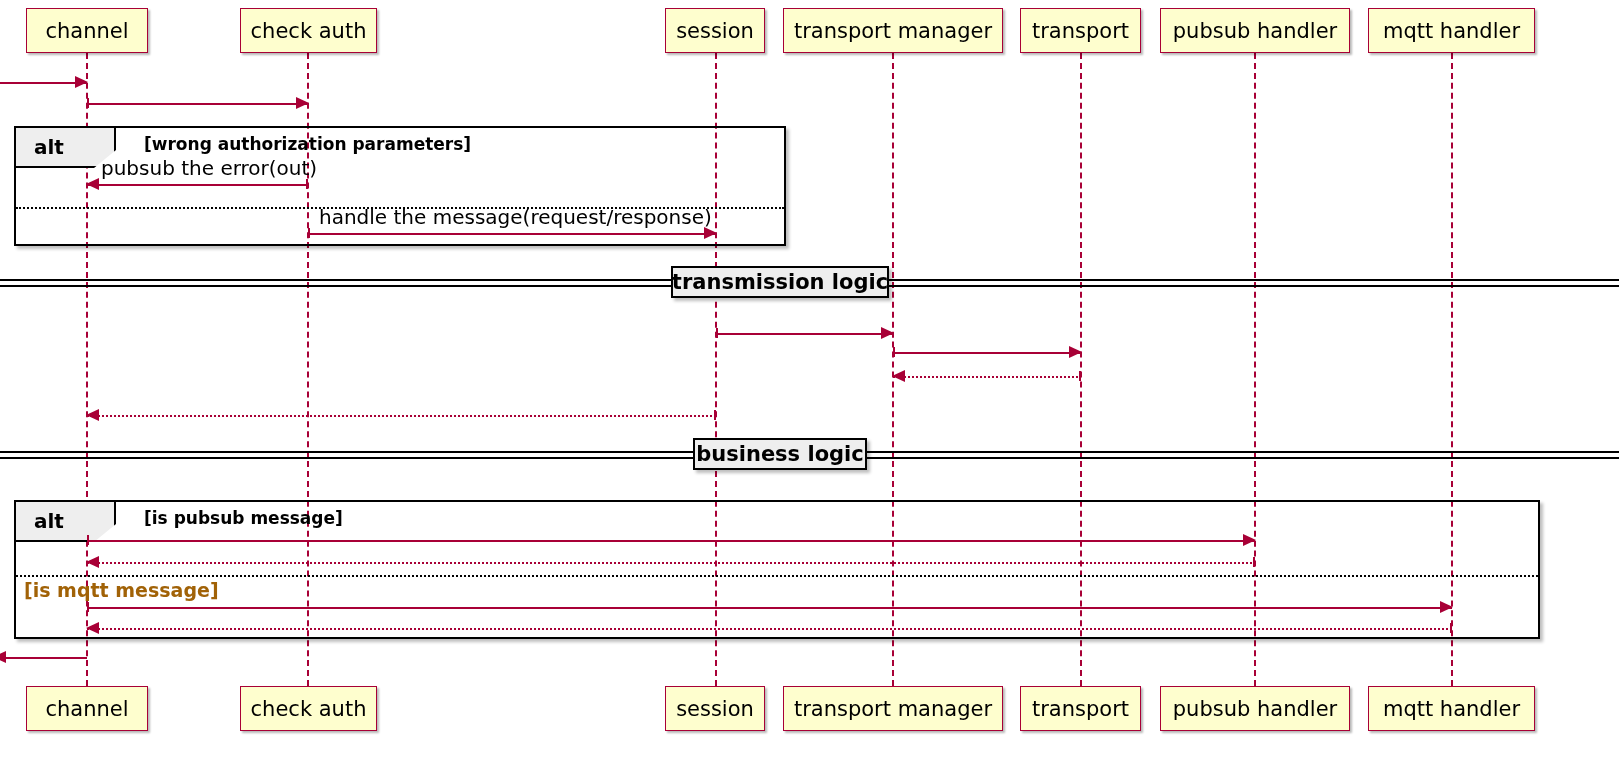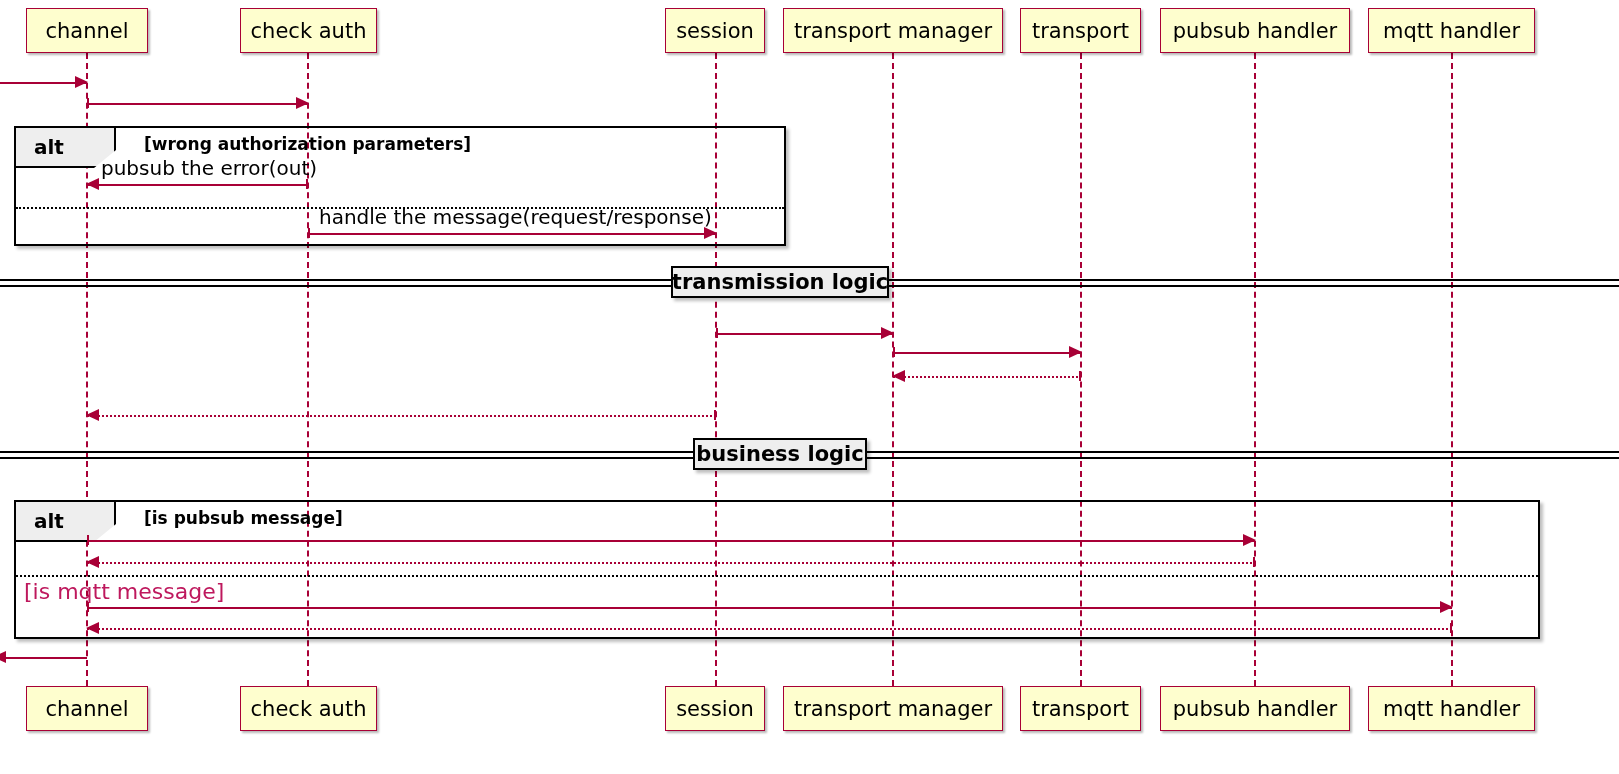--- a/index.html
+++ b/index.html
@@ -84,21 +84,21 @@
     position:absolute;
     font-size:17px;font-weight:bold;color:#000000;
     white-space:nowrap;
   }
   .group-else-line{
     position:absolute;height:0;left:0;right:0;
     border-top:2px dotted #000000;
   }
   .group-else-label{
     position:absolute;
-    font-size:22px;font-weight:normal;color:#be185d;
+    font-size:19px;font-weight:bold;color:#a16207;
     white-space:nowrap;
   }
 
   
   .divider-lines{
     position:absolute;left:0;width:100%;height:8px;
   }
   .divider-lines:before,.divider-lines:after{
     content:"";position:absolute;left:0;right:0;height:0;
     border-top:2px solid #000000;

